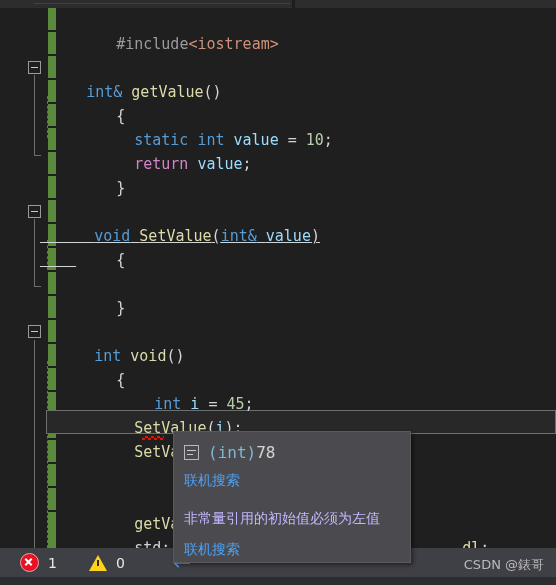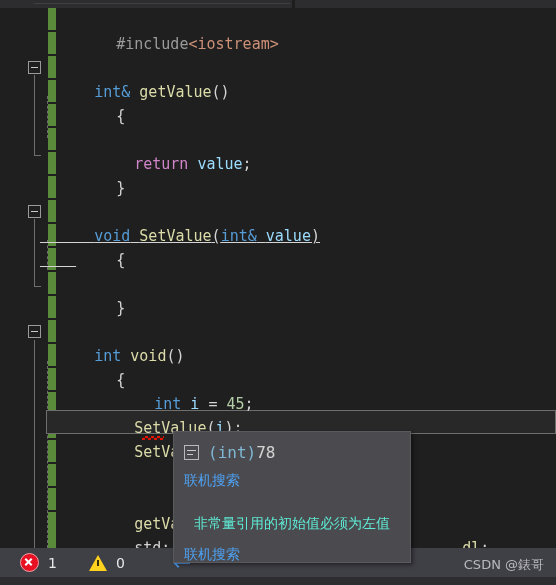--- a/index.html
+++ b/index.html
@@ -199,27 +199,26 @@
   .qi-link {
     color: #4ea1f3;
     font-size: 14px;
     padding: 0 10px;
     margin-top: 3px;
     cursor: pointer;
     height: 22px;
     line-height: 22px;
   }
   .qi-msg {
-    color: #5eead4;
+    color: #c4b5fd;
     font-size: 14px;
     padding: 0 10px;
-    margin-top: 21px;
+    margin-top: 16px;
     height: 22px;
     line-height: 22px;
-    text-align: center;
   }
   .qi-link2 {
     color: #4ea1f3;
     font-size: 14px;
     padding: 0 10px;
     margin-top: 9px;
     cursor: pointer;
     height: 22px;
     line-height: 22px;
   }
@@ -354,30 +353,33 @@
   <div id="current-line-box" style="top:402px;"></div>
 
   <div id="code">
 
     
     <div class="line" style="top:0;position:absolute;">
       <span class="pp">#include</span><span class="str">&lt;iostream&gt;</span>
     </div>
 
     
-    <div class="line" style="top:48px;position:absolute;padding-left:40px;">
+    <div class="line" style="top:48px;position:absolute;padding-left:32px;">
       <span class="fold"></span><span class="kw">int&amp;</span><span class="punct"> </span><span class="fn">getValue</span><span class="punct">()</span>
     </div>
 
     
     <div class="line" style="top:72px;position:absolute;padding-left:62px;">
       <span class="punct">{</span>
     </div>
 
     
+    <div class="line" style="top:96px;position:absolute;padding-left:80px;">
+      <span class="kw">static</span><span class="punct"> </span><span class="kw">int</span><span class="punct"> </span><span class="var">value</span><span class="punct"> </span><span class="punct">=</span><span class="punct"> </span><span class="num">10</span><span class="punct">;</span>
+    </div>
 
     
     <div class="line" style="top:120px;position:absolute;padding-left:80px;">
       <span class="kw2">return</span><span class="punct"> </span><span class="var">value</span><span class="punct">;</span>
     </div>
 
     
     <div class="line" style="top:144px;position:absolute;padding-left:62px;">
       <span class="punct">}</span>
     </div>

